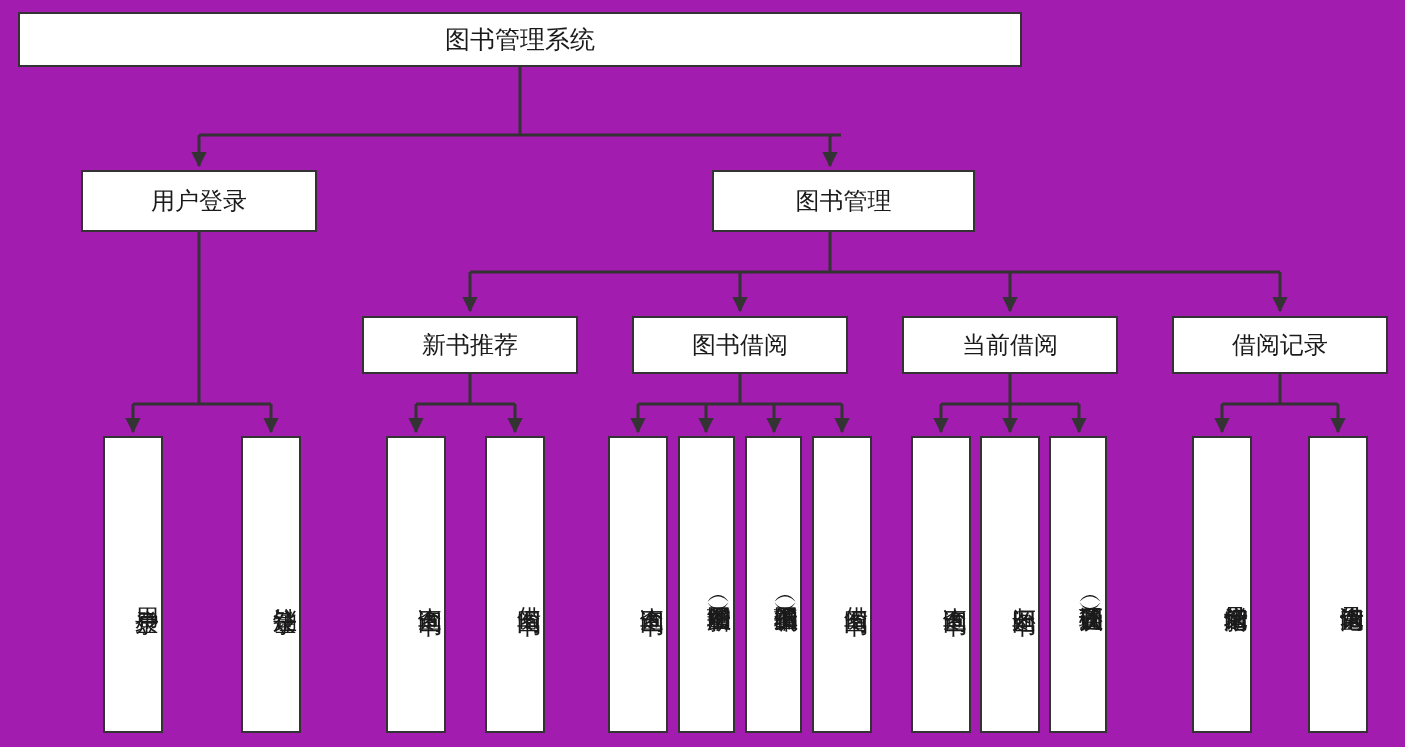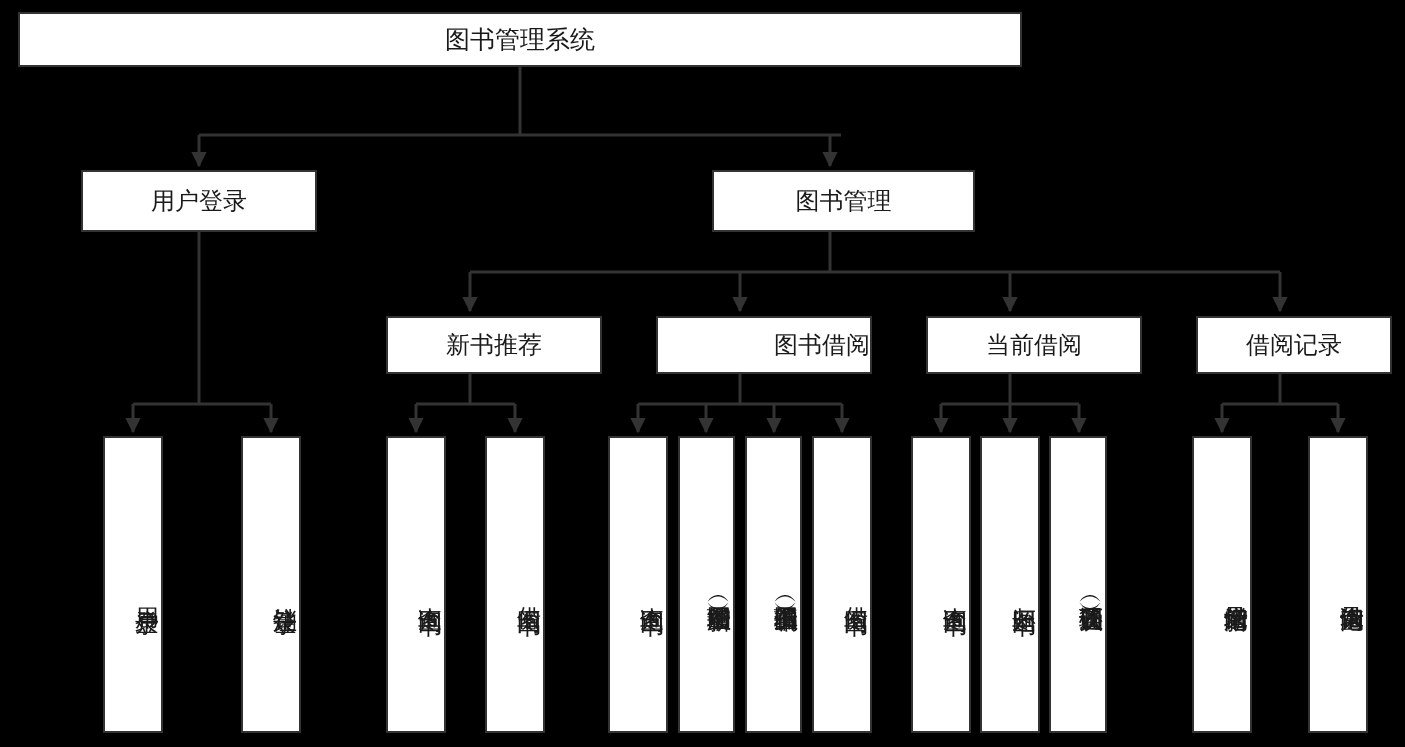--- a/index.html
+++ b/index.html
@@ -7,21 +7,21 @@
     padding: 0;
     background: #ffffff;
   }
   body {
     font-family: "DejaVu Sans", "Liberation Sans", sans-serif;
   }
   #canvas {
     position: relative;
     width: 1405px;
     height: 747px;
-    background: #000000;
+    background: #a21caf;
     overflow: hidden;
   }
   #wires {
     position: absolute;
     left: 0;
     top: 0;
     width: 1405px;
     height: 747px;
     pointer-events: none;
   }
@@ -32,21 +32,21 @@
     background: #ffffff;
     display: flex;
     align-items: center;
     justify-content: center;
     color: #1a1a1a;
     text-align: center;
     z-index: 2;
   }
   .node.root       { font-size: 25px; }
   .node.level2     { font-size: 24px; }
-  .node.level3     { font-size: 24px; margin-left: 24px; }
+  .node.level3     { font-size: 24px; }
   .node.leaf {
     font-size: 24px;
     writing-mode: vertical-rl;
     text-orientation: upright;
     align-items: flex-start;
     justify-content: center;
     padding-top: 14px;
     line-height: 1.18;
     letter-spacing: 2px;
   }
@@ -130,27 +130,27 @@
   <div class="node level2" style="left:81px; top:170px; width:236px; height:62px;">
     <span>用户登录</span>
   </div>
   <div class="node level2" style="left:712px; top:170px; width:263px; height:62px;">
     <span>图书管理</span>
   </div>
 
   <div class="node level3" style="left:362px; top:316px; width:216px; height:58px;">
     <span>新书推荐</span>
   </div>
-  <div class="node level3" style="left:632px; top:316px; width:216px; height:58px;justify-content:flex-end;">
+  <div class="node level3" style="left:632px; top:316px; width:216px; height:58px;">
     <span>图书借阅</span>
   </div>
   <div class="node level3" style="left:902px; top:316px; width:216px; height:58px;">
     <span>当前借阅</span>
   </div>
-  <div class="node level3" style="left:1172px; top:316px; width:196px; height:58px;">
+  <div class="node level3" style="left:1172px; top:316px; width:216px; height:58px;">
     <span>借阅记录</span>
   </div>
 
   <div class="node leaf" style="left:103px; top:436px; width:60px; height:297px;">
     <span class="leaf-label">用户登录</span>
   </div>
   <div class="node leaf" style="left:241px; top:436px; width:60px; height:297px;">
     <span class="leaf-label">注销登录</span>
   </div>
 

